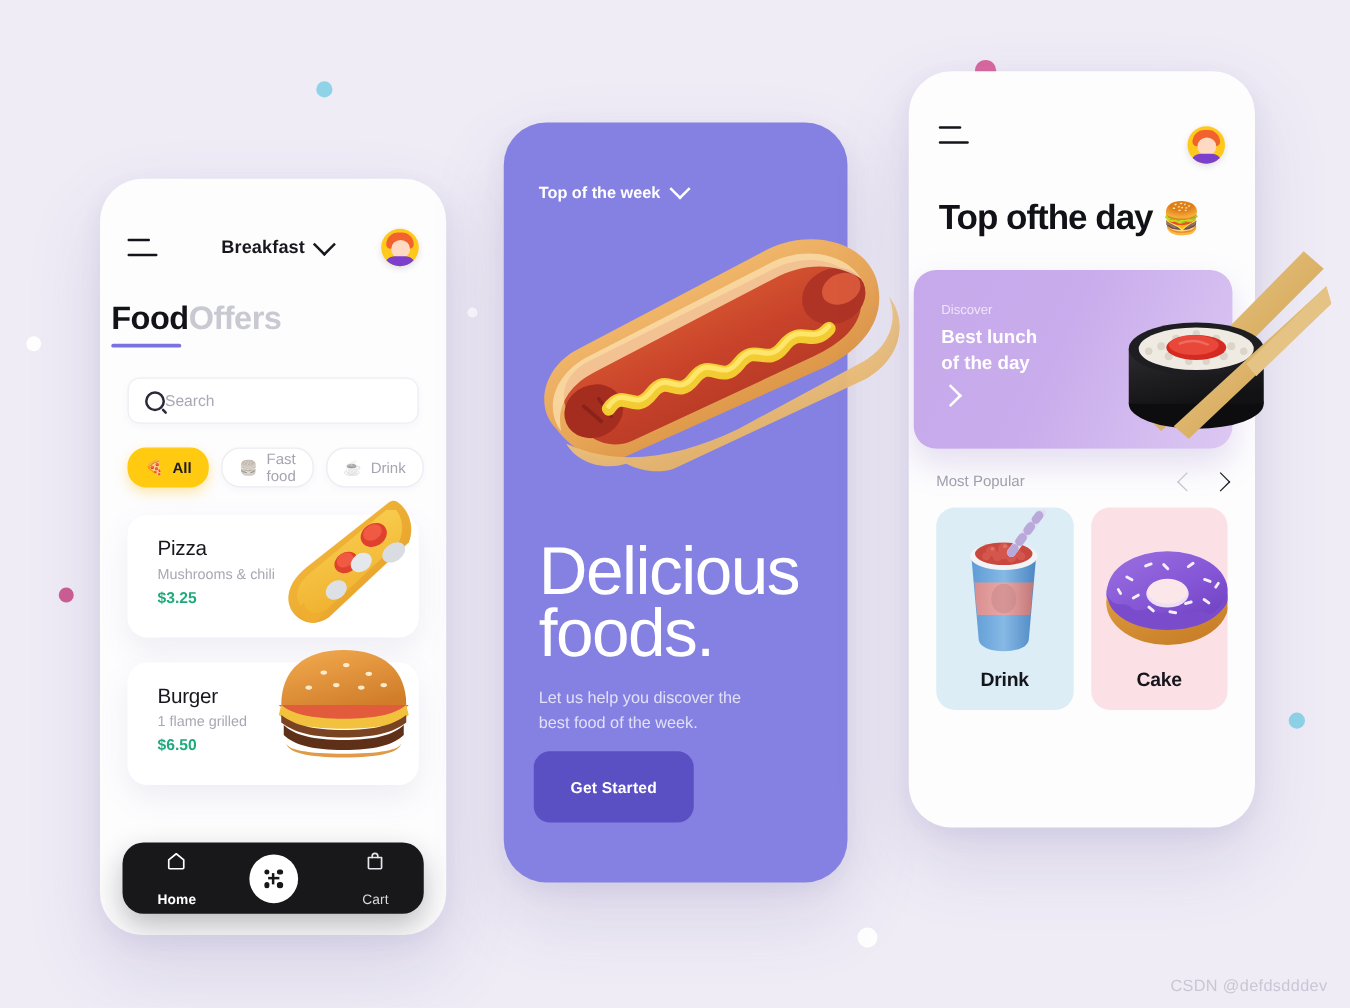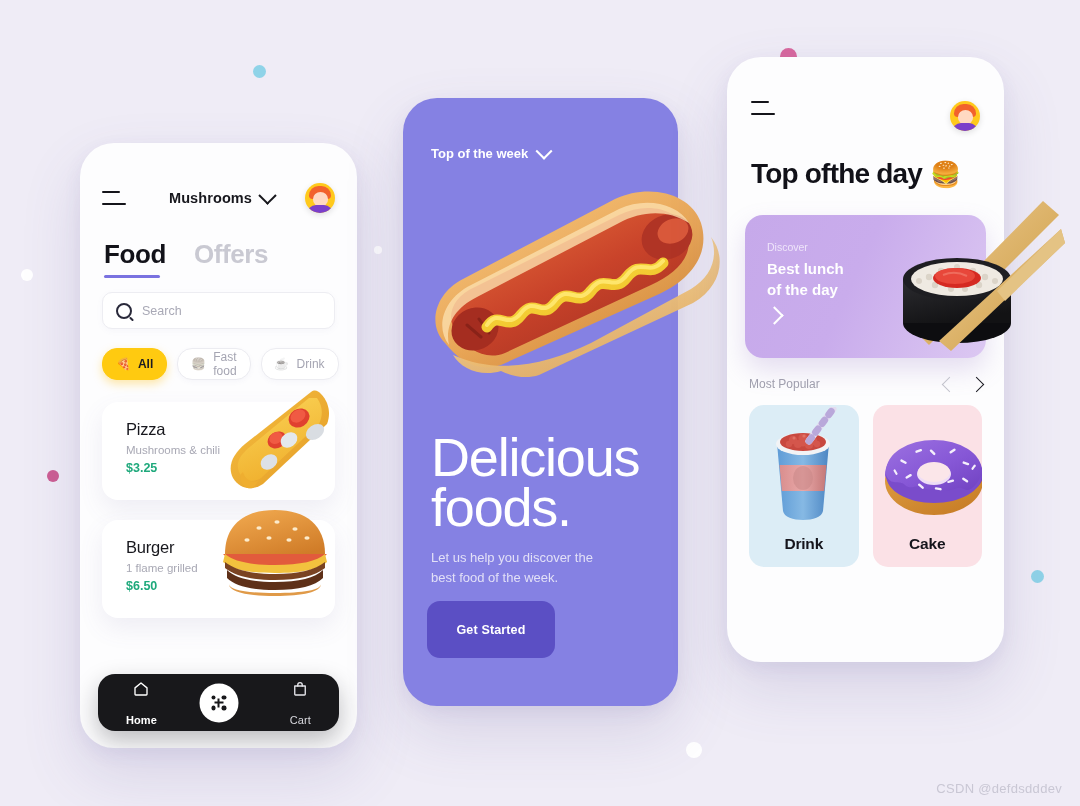--- a/index.html
+++ b/index.html
@@ -30,27 +30,27 @@
   .p1title{display:flex;align-items:center;gap:9px;font-size:14.5px;font-weight:bold;color:#17171d;
     letter-spacing:.1px;margin-left:12px;}
   .chev{width:11px;height:11px;border-right:2.1px solid #17171d;border-bottom:2.1px solid #17171d;
     transform:rotate(45deg) translate(-2px,-2px);}
   .avatar{width:30px;height:30px;border-radius:50%;background:#FFC91C;position:relative;overflow:hidden;
     box-shadow:0 2px 6px rgba(0,0,0,.12);}
   .avatar .hair{position:absolute;left:4px;top:3px;width:22px;height:13px;border-radius:11px 11px 4px 4px;background:#F2622C;}
   .avatar .face{position:absolute;left:8px;top:9px;width:15px;height:14px;border-radius:50% 50% 45% 45%;background:#FFD9C2;}
   .avatar .body{position:absolute;left:2px;bottom:-3px;width:26px;height:11px;border-radius:9px 9px 0 0;background:#7B3FCB;}
 
-  .tabs{display:flex;gap:28px;padding:26px 24px 0 24px;align-items:flex-end;}
+  .tabs{display:flex;padding:26px 24px 0 9px;align-items:flex-end;}
   .tab{font-size:26px;font-weight:bold;color:#c9c9d2;letter-spacing:-.4px;position:relative;padding-bottom:8px;}
   .tab.active{color:#121219;}
   .tab.active:after{content:"";position:absolute;left:0;right:6px;bottom:0;height:3px;border-radius:3px;background:#7A72E0;}
 
-  .searchbox{margin:14px 22px 0 22px;height:35px;border:1px solid #ededf2;border-radius:10px;
-    display:flex;align-items:center;gap:10px;padding:0 13px;background:#fff;
+  .searchbox{margin:24px 22px 0 22px;height:35px;border:1px solid #ededf2;border-radius:10px;
+    display:flex;align-items:center;gap:0;padding:0 13px;background:#fff;
     box-shadow:0 2px 6px rgba(120,110,170,.05);}
   .mag{width:12px;height:12px;border:2px solid #29293a;border-radius:50%;position:relative;flex:none;}
   .mag:after{content:"";position:absolute;right:-4px;bottom:-3px;width:5px;height:2px;background:#29293a;
     transform:rotate(45deg);border-radius:2px;}
   .searchtxt{font-size:12.5px;color:#a9a9b6;}
 
   .chips{display:flex;gap:10px;padding:19px 22px 0 22px;}
   .chip{height:30px;border-radius:15px;display:flex;align-items:center;gap:7px;padding:0 13px;
     font-size:12px;color:#a5a5b2;background:#fff;border:1px solid #ececf1;
     box-shadow:0 2px 5px rgba(120,110,170,.05);}
@@ -97,21 +97,21 @@
     border-radius:13px;display:flex;align-items:center;justify-content:center;
     font-size:12.5px;color:#fff;font-weight:bold;letter-spacing:.15px;}
 
   
   #phone3{left:727px;top:57px;width:277px;height:605px;background:#FDFDFE;}
   #phone3 .p3head{display:flex;align-items:flex-start;justify-content:space-between;padding:44px 24px 0 24px;}
   .p3title{margin:26px 0 0 24px;font-size:28px;line-height:33px;font-weight:bold;color:#111118;
     letter-spacing:-.8px;display:flex;flex-wrap:wrap;align-items:baseline;}
   .p3title .emj{font-size:25px;margin-left:8px;}
 
-  .promo{position:relative;margin:24px 18px 0 18px;height:143px;border-radius:18px;overflow:hidden;
+  .promo{position:relative;margin:24px 18px 0 4px;height:143px;border-radius:18px;overflow:hidden;
     background:linear-gradient(115deg,#C6A9EA 0%,#C9ACEC 45%,#DCC8F2 100%);
     box-shadow:0 12px 26px rgba(140,110,190,.22);}
   .promo .ptag{position:absolute;left:22px;top:26px;font-size:10.5px;color:#EFE5FA;}
   .promo .ptitle{position:absolute;left:22px;top:43px;font-size:15px;line-height:21px;color:#fff;font-weight:bold;}
   .promo .parrow{position:absolute;left:23px;top:94px;width:11px;height:11px;
     border-right:2px solid #fff;border-top:2px solid #fff;transform:rotate(45deg);}
 
   .mprow{display:flex;align-items:center;justify-content:space-between;padding:19px 22px 0 22px;}
   .mplabel{font-size:12px;color:#a1a1ae;}
   .mparrows{display:flex;gap:16px;align-items:center;}
@@ -142,21 +142,21 @@
   <span class="dot blur" style="left:686px;top:742px;width:16px;height:16px;background:#fff;"></span>
 
   <div class="phone sh" id="phone1">
 
     <div class="p1head">
       <div class="burger">
           <i></i>
           <i></i>
         </div>
       <div class="p1title">
-        <span>Mushrooms</span>
+        <span>Breakfast</span>
         <span class="chev"></span>
       </div>
       <div class="avatar">
         <span class="hair"></span>
         <span class="face"></span>
         <span class="body"></span>
       </div>
     </div>
 
     <div class="tabs">

